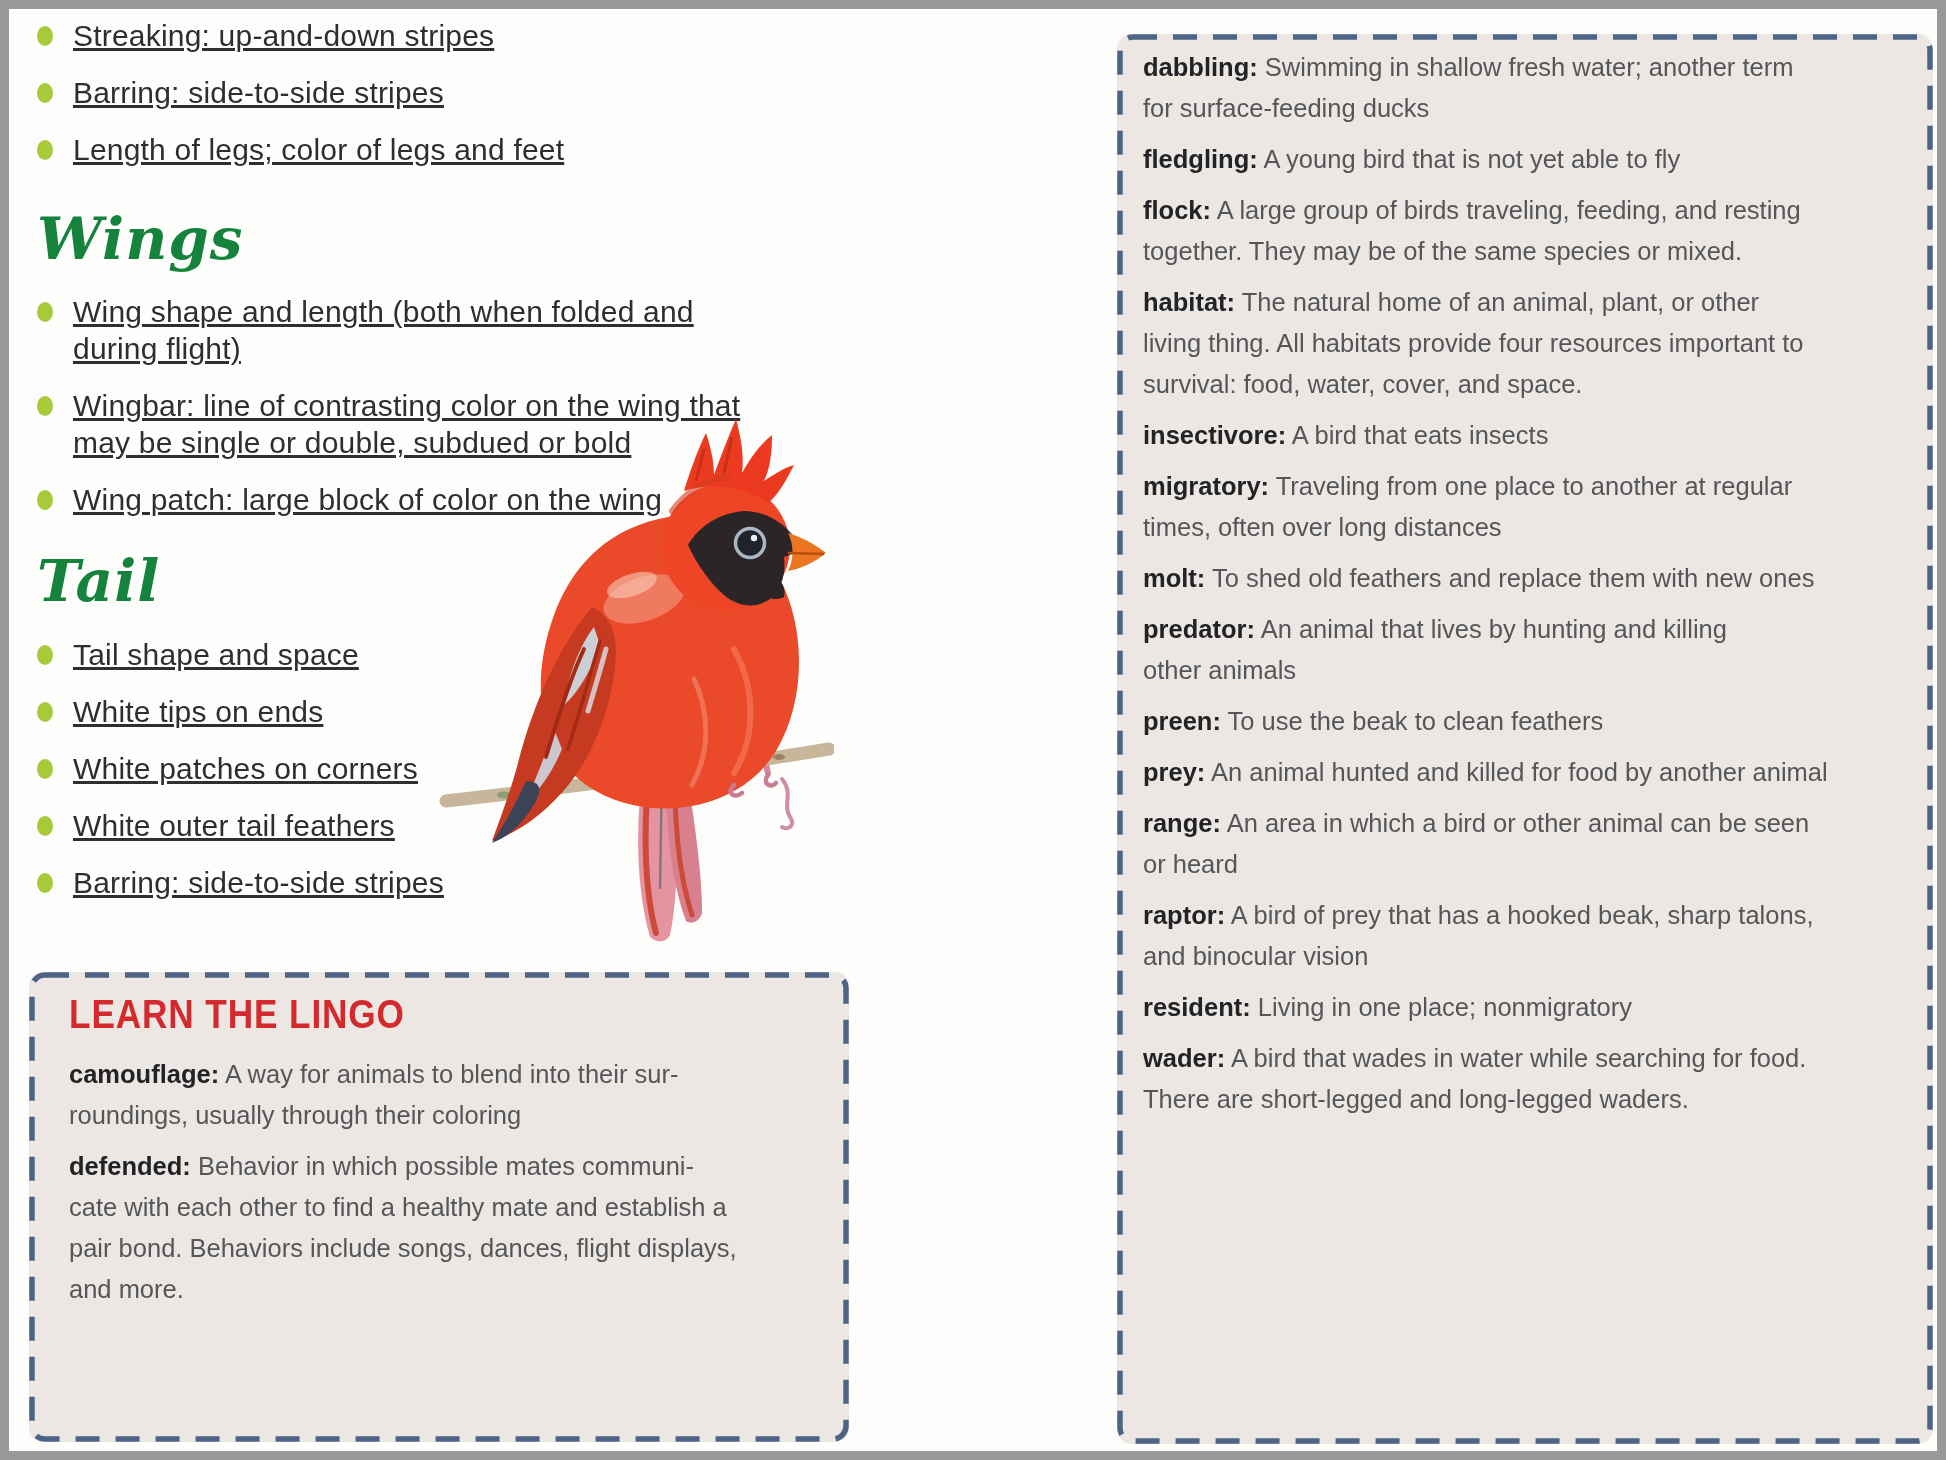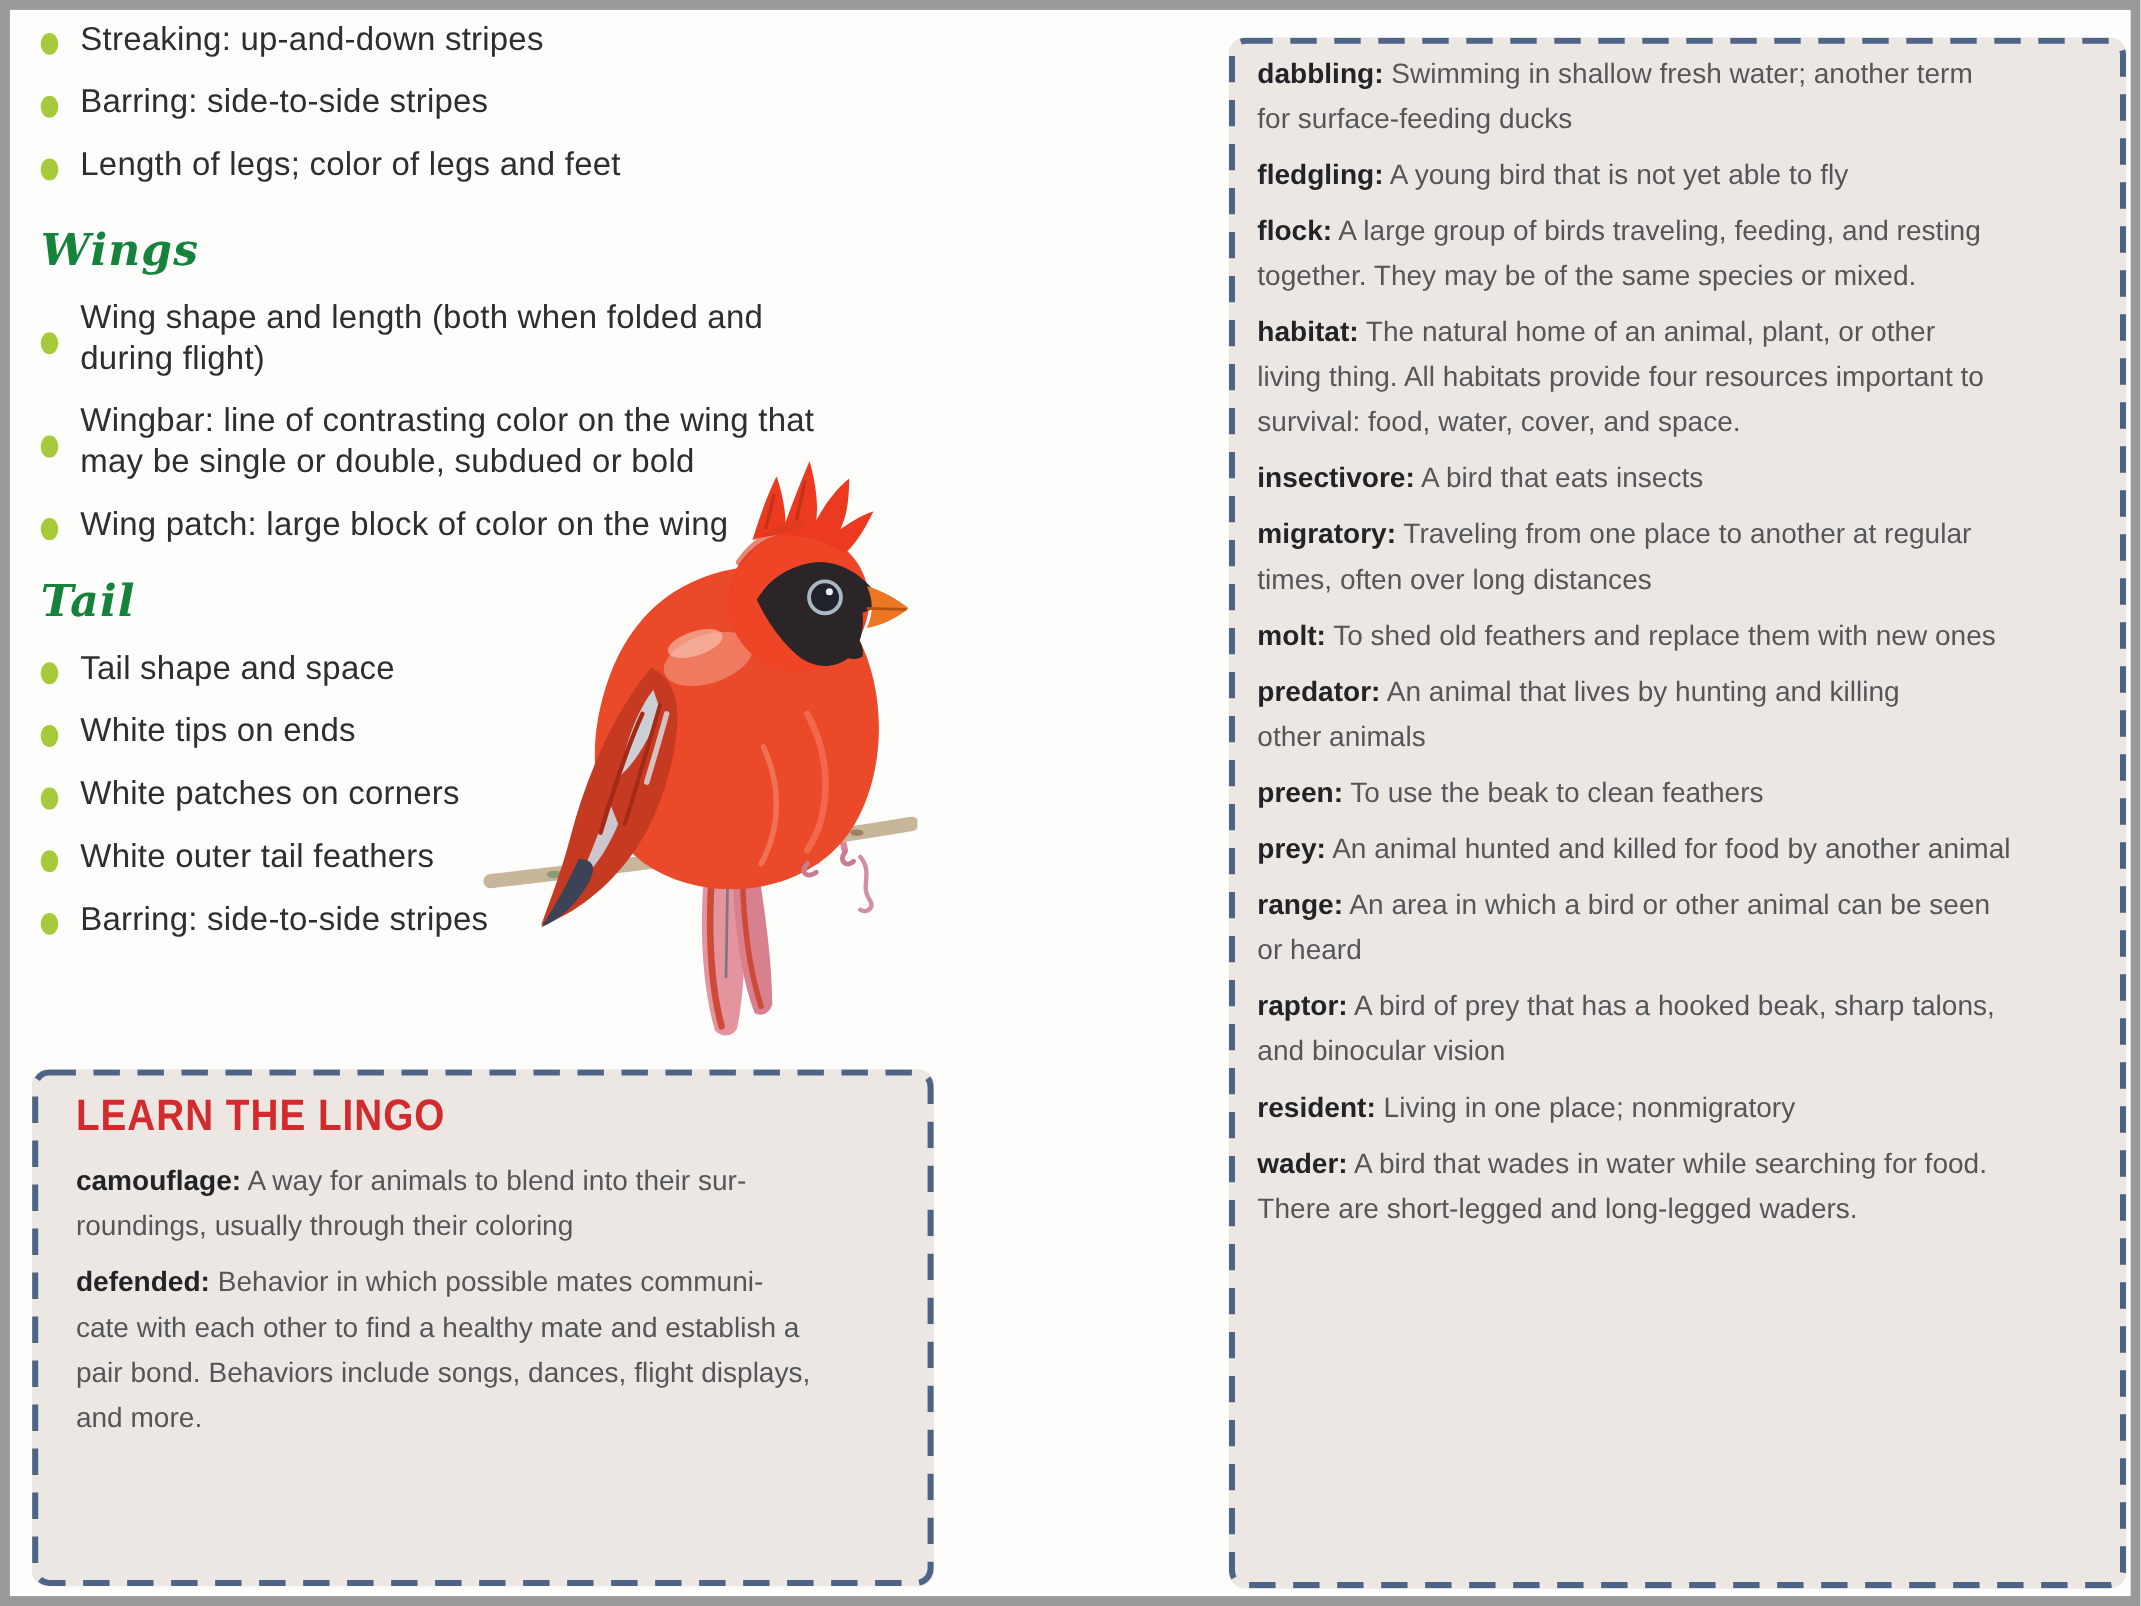--- a/index.html
+++ b/index.html
@@ -6,29 +6,29 @@
   .page{
     position:relative; width:1946px; height:1460px;
     background:#fdfdfc; overflow:hidden; box-sizing:border-box;
     border:9px solid #97999b;
     font-family:"Liberation Sans","DejaVu Sans",sans-serif;
     color:#2f2f31;
   }
   
   .left-col{position:absolute;left:28px;top:8px;width:860px;}
   ul.bullets{list-style:none;margin:0;padding:0;}
-  ul.bullets li{display:flex;align-items:center;margin-bottom:20px;}
+  ul.bullets li{display:flex;align-items:flex-start;margin-bottom:20px;text-decoration:underline;}
   .dot{flex:0 0 auto;width:16px;height:20px;border-radius:50%;
        background:#a7ca3b;margin:9px 20px 0 0;}
   .btext{font-size:30px;line-height:37px;white-space:pre-line;
          color:#2e2e30;letter-spacing:.2px;max-width:780px;}
   h2.script{
     font-family:"DejaVu Serif","Liberation Serif",serif;
     font-style:italic;font-weight:700;color:#15833c;
-    font-size:40px;line-height:1.3;margin:34px 0 16px 0;letter-spacing:1px;
+    font-size:58px;line-height:1.3;margin:34px 0 16px 0;letter-spacing:1px;
   }
   h2.script.tail{margin-top:26px;}
   
   .dash-box{position:absolute;background:#ece7e2;border-radius:14px;box-sizing:border-box;}
   .dash-box > svg.border{position:absolute;inset:0;width:100%;height:100%;pointer-events:none;}
   .lingo-box{left:20px;top:963px;width:820px;height:470px;padding:18px 30px 0 40px;}
   .gloss-box{left:1108px;top:25px;width:816px;height:1410px;padding:13px 24px 0 26px;border-radius:15px;}
   .lingo-title{
     color:#d32a2e;font-size:40px;font-weight:800;letter-spacing:1px;
     margin:0 0 16px 0;transform:scaleX(.88);transform-origin:left;

